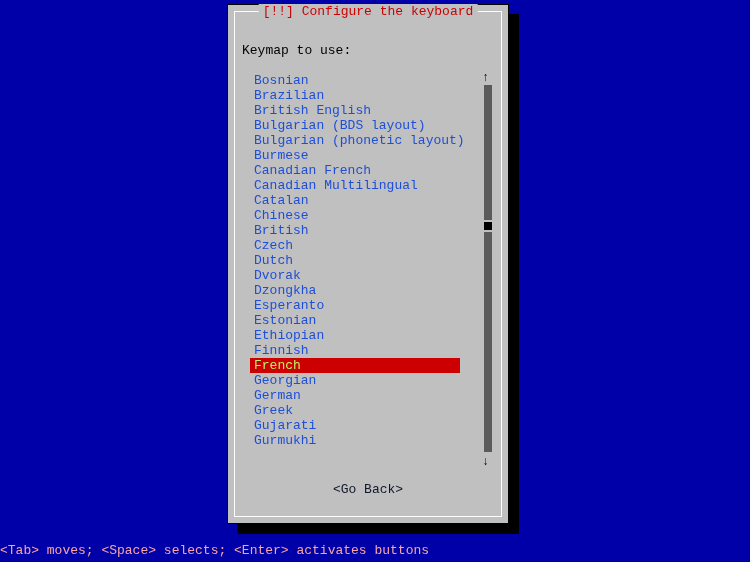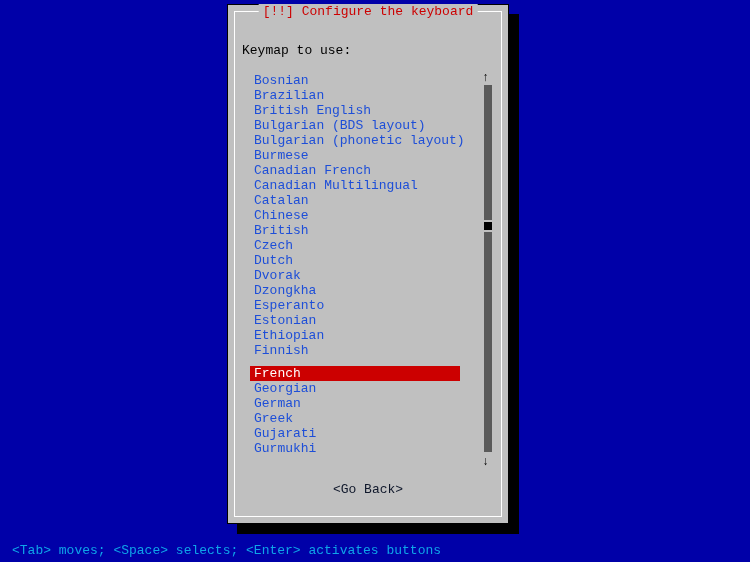--- a/index.html
+++ b/index.html
@@ -63,23 +63,22 @@
     .list-item {
       color: #1d4ed8;
       height: 15px;
       line-height: 15px;
       padding-left: 4px;
       white-space: nowrap;
       cursor: pointer;
     }
     .list-item.selected {
       background: #cc0000;
-      color: #ffffff;
+      color: #bef264;
       width: 210px;
-      margin-top: 8px;
     }
     .scrollbar {
       position: absolute;
       top: 70px;
       right: 16px;
       width: 8px;
       height: 390px;
     }
     .scroll-up {
       position: absolute;
@@ -123,22 +122,22 @@
       position: absolute;
       bottom: 26px;
       left: 50%;
       transform: translateX(-50%);
       color: #0f172a;
       cursor: pointer;
     }
     .status-bar {
       position: absolute;
       bottom: 4px;
-      left: 12px;
-      color: #0ea5e9;
+      left: 0;
+      color: #fca5a5;
       white-space: nowrap;
     }
   </style>
 </head>
 <body>
 
 <div class="dialog-shadow"></div>
 
 <div class="dialog">
   <div class="dialog-inner">

